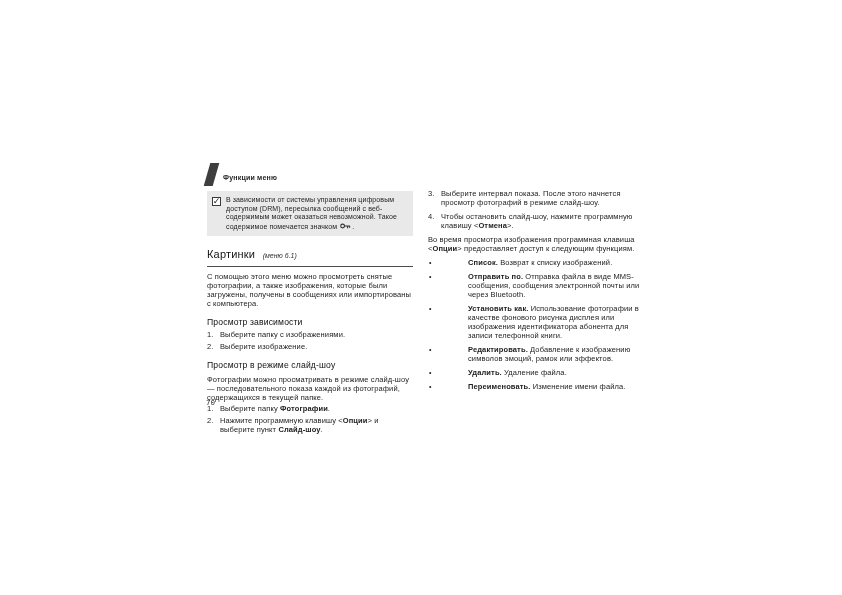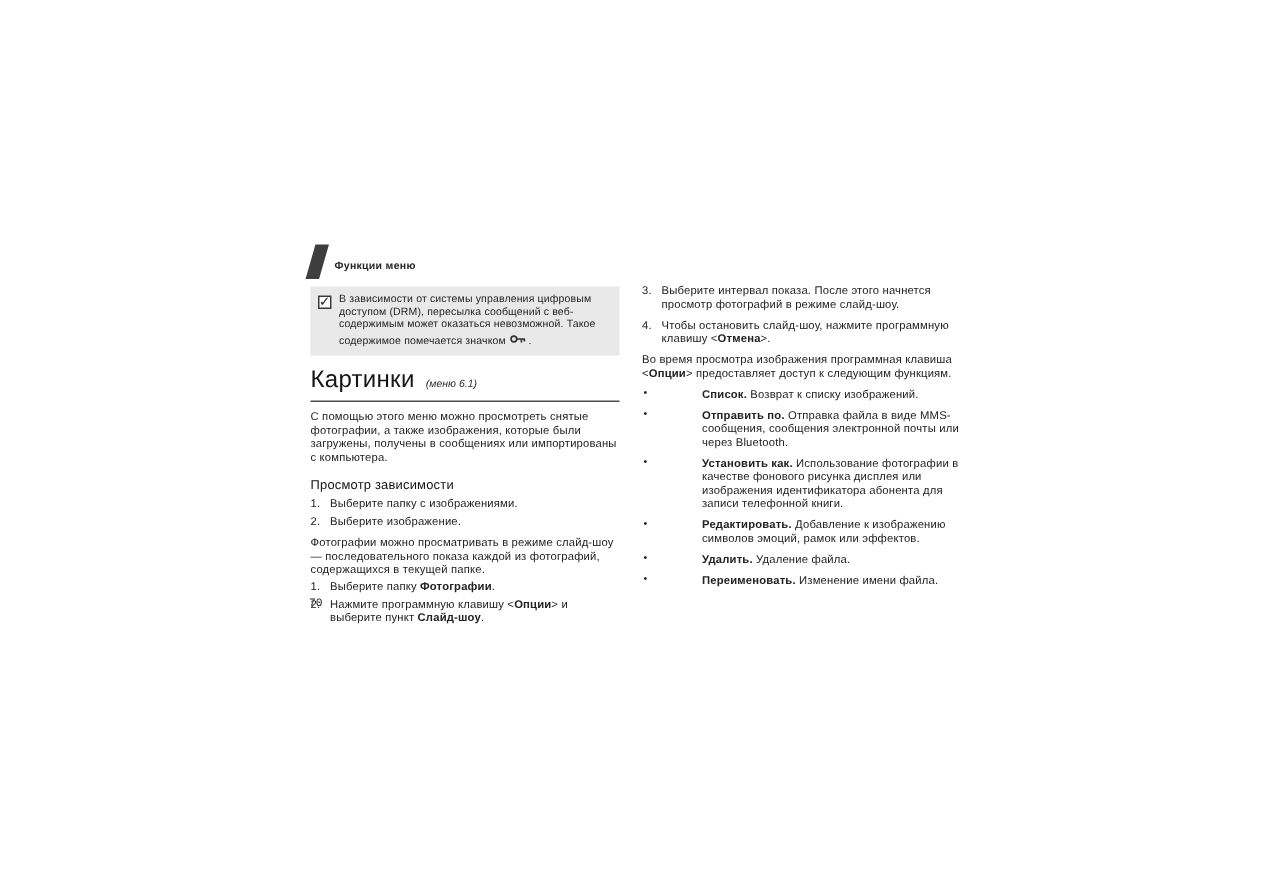--- a/index.html
+++ b/index.html
@@ -21,21 +21,21 @@
   
   .note { background:#e9e9e9; display:flex; gap:5px; padding:5px 6px 5px 5px; }
   .note-check { flex:0 0 auto; width:9px; height:9px; border:1px solid #3a3a3a; margin-top:1px;
                 display:flex; align-items:center; justify-content:center; background:#fff; }
   .note-check span { font-size:9px; line-height:1; color:#222; margin-top:-1px; }
   .note-text { font-size:7px; line-height:8.6px; letter-spacing:.1px; color:#242424; }
   .drm-icon { vertical-align:-1px; margin:0 1px; }
 
   
   .section-title { margin-top:8px; border-bottom:1px solid #4d4d4d; padding-bottom:4px; }
-  .title-main { font-size:16px; color:#151515; letter-spacing:.2px; }
+  .title-main { font-size:11px; color:#151515; letter-spacing:.2px; }
   .title-ref  { font-size:7px; font-style:italic; color:#333; margin-left:3px; }
 
   .para { font-size:7.5px; line-height:9px; letter-spacing:.12px; margin-top:5px; color:#222; }
   .subhead { font-size:8.6px; letter-spacing:.15px; margin-top:9px; margin-bottom:3px; color:#111; }
 
   .olist { margin-top:2px; }
   .li { display:flex; margin-top:2.5px; font-size:7.5px; line-height:9px; letter-spacing:.12px; color:#222; }
   .marker { flex:0 0 13px; }
   .bmark  { flex:0 0 10px; font-size:7px; padding-left:1px; }
   .li-text { flex:1; }
@@ -83,20 +83,21 @@
         <div class="li">
           <span class="marker">1.</span>
           <span class="li-text"><span>Выберите папку с изображениями.</span></span>
         </div>
         <div class="li">
           <span class="marker">2.</span>
           <span class="li-text"><span>Выберите изображение.</span></span>
         </div>
       </div>
 
+    <div class="subhead">Просмотр в режиме слайд-шоу</div>
     <div class="para"><span>Фотографии можно просматривать в режиме слайд-шоу — последовательного показа каждой из фотографий, содержащихся в текущей папке.</span></div>
     <div class="olist">
         <div class="li">
           <span class="marker">1.</span>
           <span class="li-text"><span>Выберите папку </span><span class="bb">Фотографии</span><span>.</span></span>
         </div>
         <div class="li">
           <span class="marker">2.</span>
           <span class="li-text"><span>Нажмите программную клавишу &lt;</span><span class="bb">Опции</span><span>&gt; и выберите пункт </span><span class="bb">Слайд-шоу</span><span>.</span></span>
         </div>

